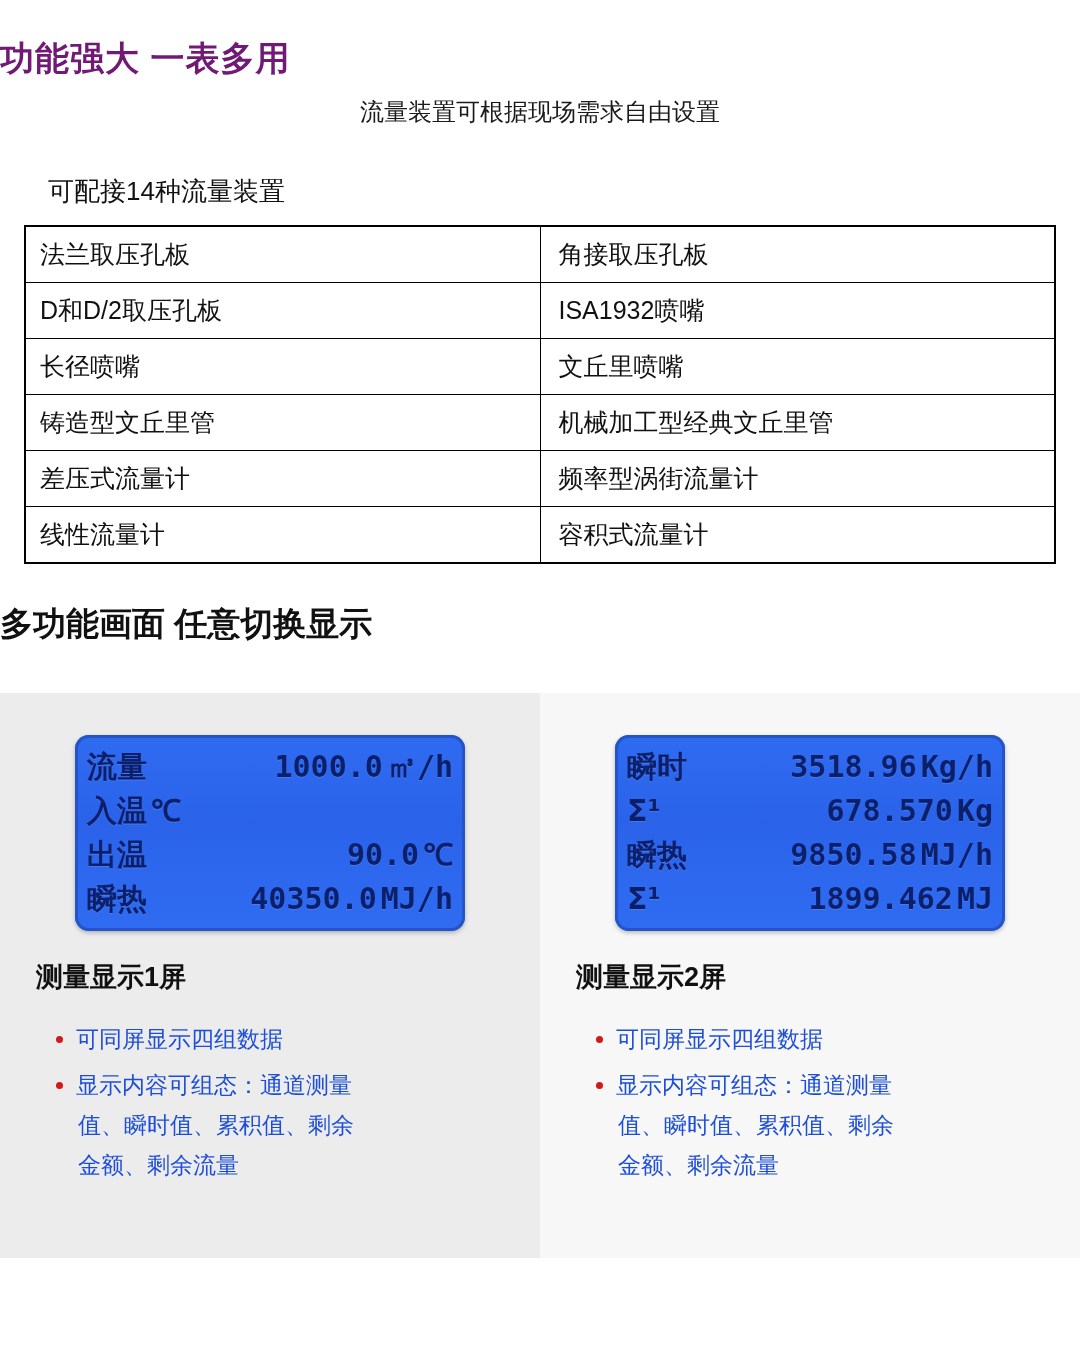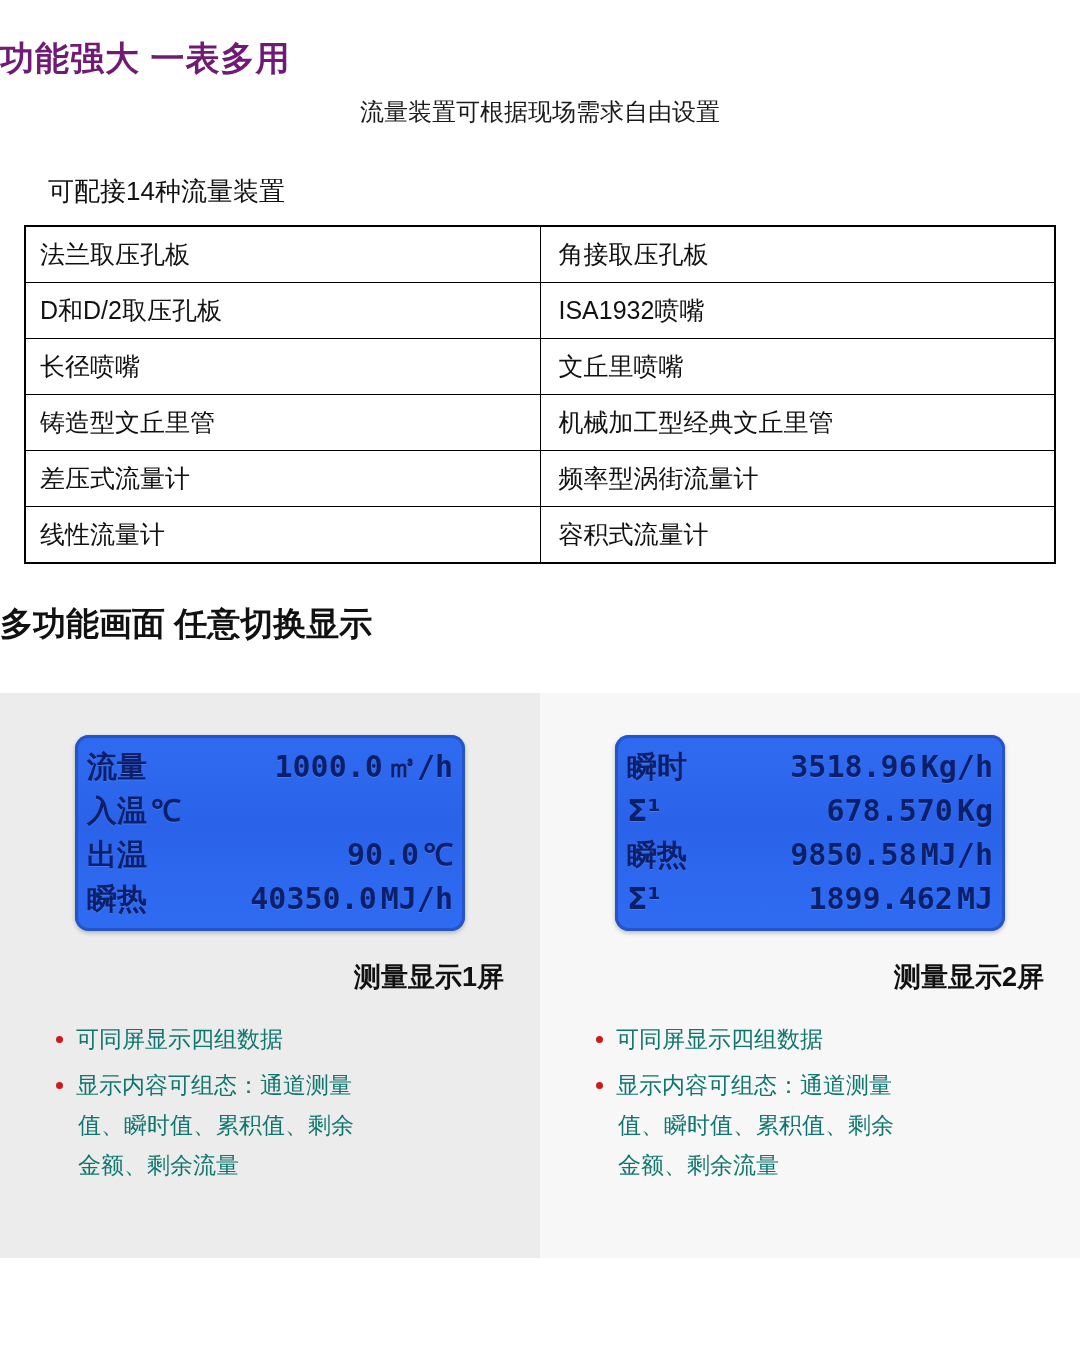--- a/index.html
+++ b/index.html
@@ -122,36 +122,36 @@
   }
   .lcd-unit {
     font-family: "DejaVu Sans Mono", monospace;
     padding-left: 4px;
   }
   .lcd-row.compact .lcd-val {
     text-align: right;
   }
 
   .panel-caption {
-    text-align: right;
+    text-align: left;
     font-size: 27px;
     font-weight: bold;
     margin-top: 28px;
     color: #111;
   }
 
   .bullets {
     margin: 24px 0 0 18px;
     padding: 0;
     list-style: none;
   }
   .bullets li {
     font-size: 23px;
     line-height: 40px;
-    color: #0f766e;
+    color: #1d4ed8;
     position: relative;
     padding-left: 22px;
     margin-bottom: 6px;
   }
   .bullets li::before {
     content: "";
     position: absolute;
     left: 2px;
     top: 17px;
     width: 7px;

